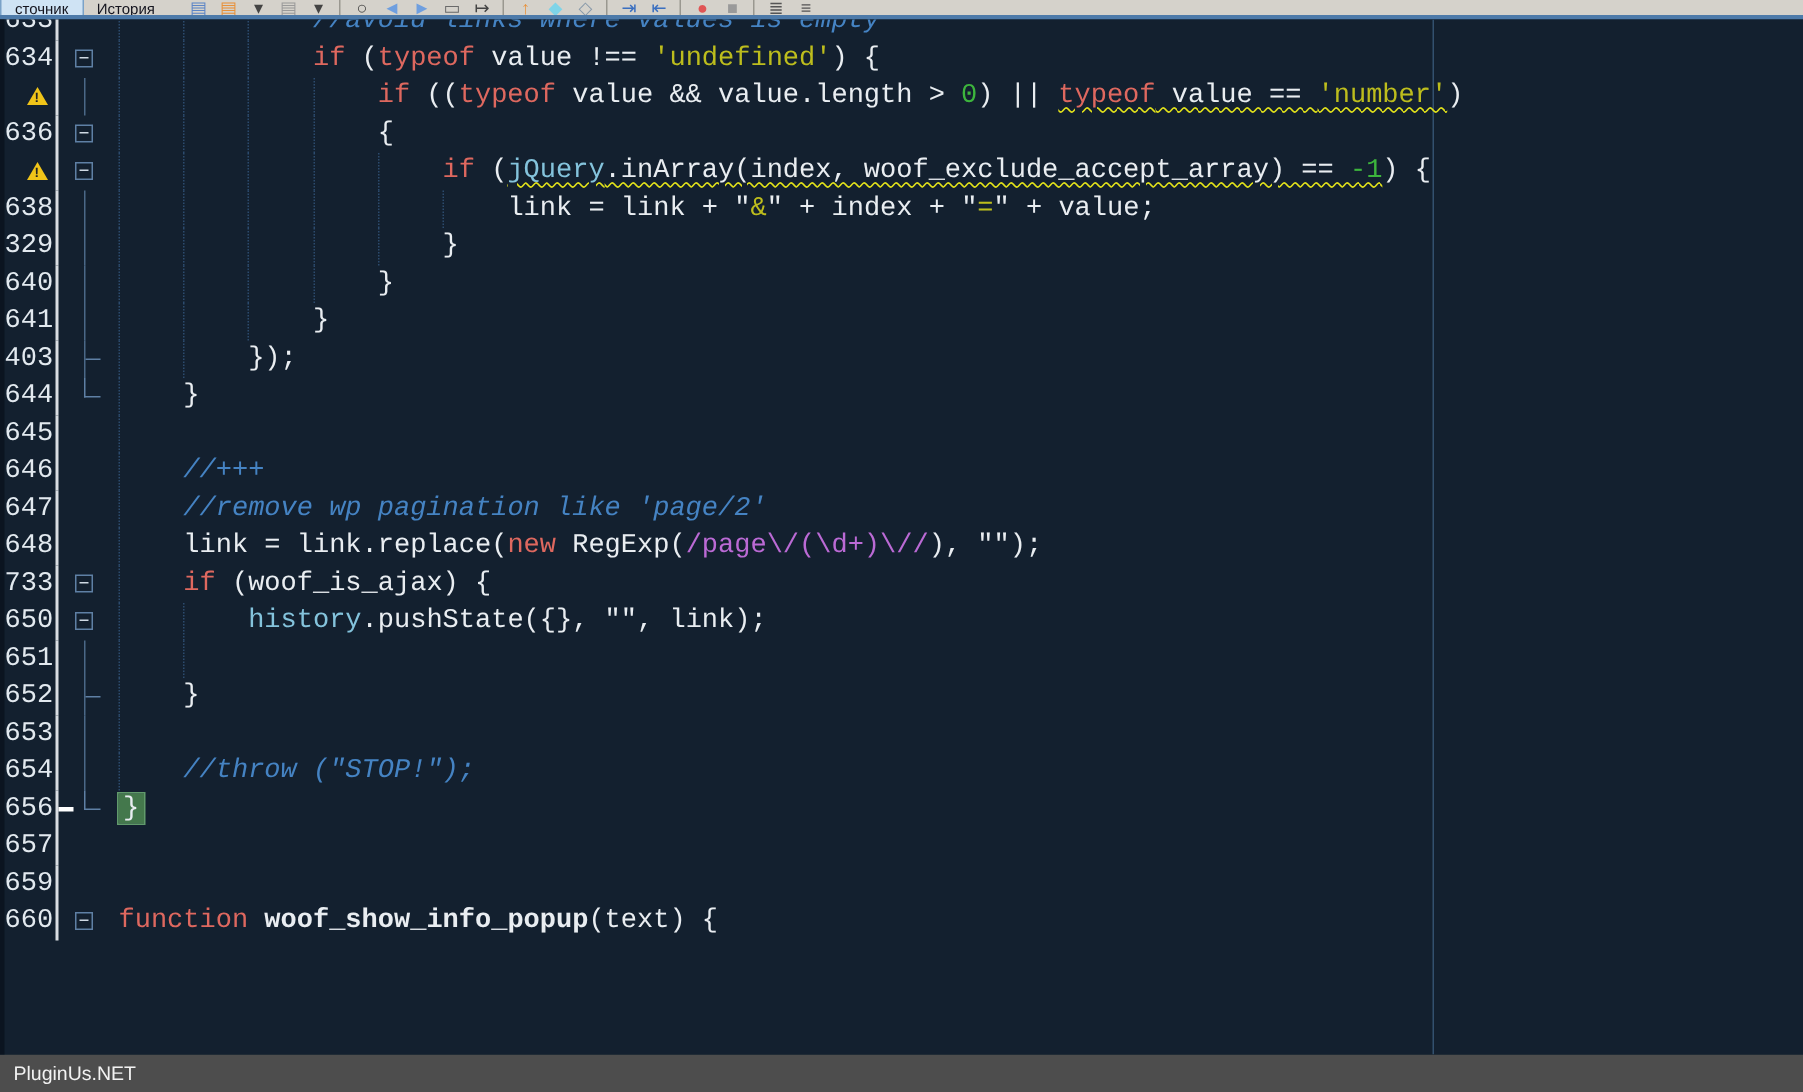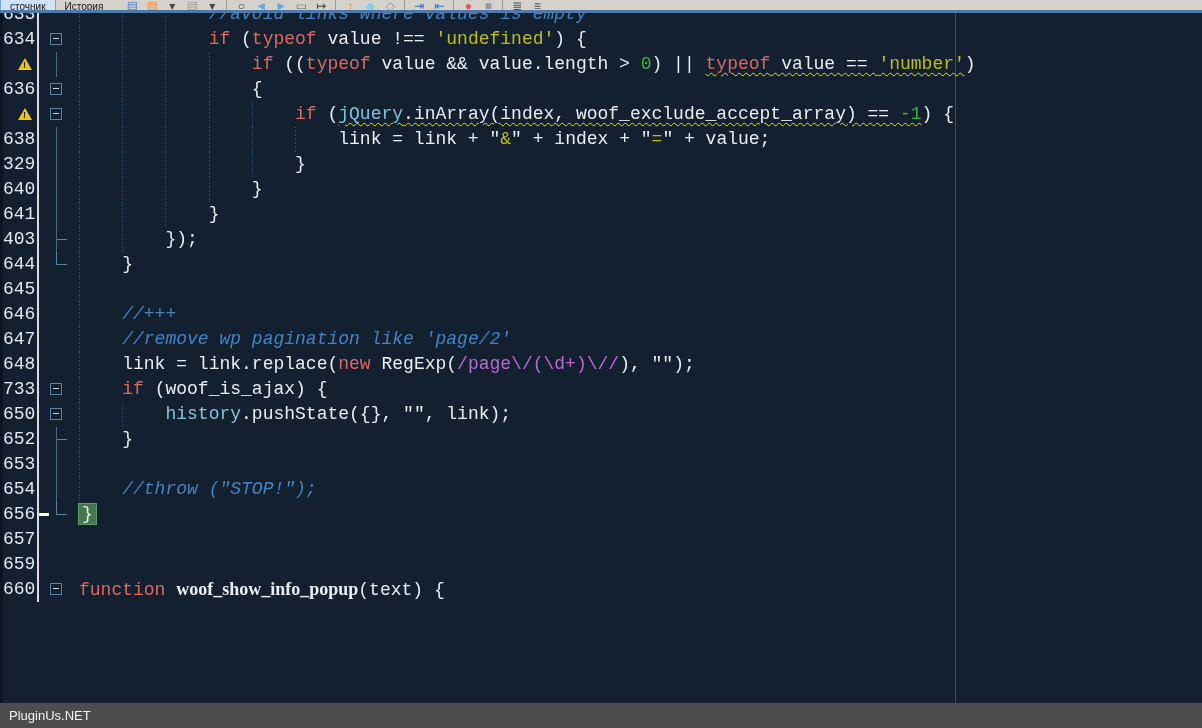--- a/index.html
+++ b/index.html
@@ -34,21 +34,21 @@
   .code{flex:1;position:relative;}
   .g{position:absolute;top:0;bottom:0;border-left:1px dotted var(--indent-guide);}
   .seg{position:relative;}
   .w,.q{color:var(--default-text);}
   .k{color:var(--keyword);}
   .c{color:var(--comment);font-style:italic;}
   .s{color:var(--string);}
   .n{color:var(--number);}
   .m{color:var(--regex);}
   .o{color:var(--builtin-object);}
-  .b{color:var(--default-text);font-weight:bold;font-family:Liberation Serif, serif;}
+  .b{color:var(--default-text);font-weight:bold;}
   .sq{text-decoration-line:underline;text-decoration-style:wavy;text-decoration-color:var(--warning-squiggle);text-decoration-thickness:1px;text-underline-offset:3px;}
   .hl{background:var(--brace-match-bg);outline:1px solid #619a6b;padding:0 3px;}
   .marker-arrow{position:absolute;left:115px;top:19px;width:82px;height:13px;overflow:visible;z-index:5;}
 
   
   .statusbar{height:25px;background:var(--statusbar-bg);color:var(--statusbar-text);font:13px/25px "Liberation Sans",sans-serif;padding-left:9px;}
 </style>
 </head>
 <body>
 
@@ -71,20 +71,21 @@
         <div class="row"><span class="gut">640</span><span class="fm"><i class="fvline"></i></span><span class="code"><i class="g" style="left: 0ch;"></i><i class="g" style="left: 4ch;"></i><i class="g" style="left: 8ch;"></i><i class="g" style="left: 12ch;"></i><span class="pre"><span>                </span><span class="seg w">}</span></span></span></div>
         <div class="row"><span class="gut">641</span><span class="fm"><i class="fvline"></i></span><span class="code"><i class="g" style="left: 0ch;"></i><i class="g" style="left: 4ch;"></i><i class="g" style="left: 8ch;"></i><span class="pre"><span>            </span><span class="seg w">}</span></span></span></div>
         <div class="row"><span class="gut">403</span><span class="fm"><i class="fvline"></i><i class="ftick"></i></span><span class="code"><i class="g" style="left: 0ch;"></i><i class="g" style="left: 4ch;"></i><span class="pre"><span>        </span><span class="seg w">});</span></span></span></div>
         <div class="row"><span class="gut">644</span><span class="fm"><i class="fcorner"></i></span><span class="code"><i class="g" style="left: 0ch;"></i><span class="pre"><span>    </span><span class="seg w">}</span></span></span></div>
         <div class="row"><span class="gut">645</span><span class="fm"></span><span class="code"><i class="g" style="left: 0ch;"></i><span class="pre"><span></span></span></span></div>
         <div class="row"><span class="gut">646</span><span class="fm"></span><span class="code"><i class="g" style="left: 0ch;"></i><span class="pre"><span>    </span><span class="seg c">//+++</span></span></span></div>
         <div class="row"><span class="gut">647</span><span class="fm"></span><span class="code"><i class="g" style="left: 0ch;"></i><span class="pre"><span>    </span><span class="seg c">//remove wp pagination like 'page/2'</span></span></span></div>
         <div class="row"><span class="gut">648</span><span class="fm"></span><span class="code"><i class="g" style="left: 0ch;"></i><span class="pre"><span>    </span><span class="seg w">link = link.replace(</span><span class="seg k">new</span><span class="seg w"> RegExp(</span><span class="seg m">/page\/(\d+)\//</span><span class="seg w">), </span><span class="seg q">""</span><span class="seg w">);</span></span></span></div>
         <div class="row"><span class="gut">733</span><span class="fm"><i class="fbox"></i></span><span class="code"><i class="g" style="left: 0ch;"></i><span class="pre"><span>    </span><span class="seg k">if</span><span class="seg w"> (woof_is_ajax) {</span></span></span></div>
         <div class="row"><span class="gut">650</span><span class="fm"><i class="fbox"></i></span><span class="code"><i class="g" style="left: 0ch;"></i><i class="g" style="left: 4ch;"></i><span class="pre"><span>        </span><span class="seg o">history</span><span class="seg w">.pushState({}, </span><span class="seg q">""</span><span class="seg w">, link);</span></span></span></div>
+        <div class="row"><span class="gut">651</span><span class="fm"><i class="fvline"></i></span><span class="code"><i class="g" style="left: 0ch;"></i><i class="g" style="left: 4ch;"></i><span class="pre"><span></span></span></span></div>
         <div class="row"><span class="gut">652</span><span class="fm"><i class="fvline"></i><i class="ftick"></i></span><span class="code"><i class="g" style="left: 0ch;"></i><span class="pre"><span>    </span><span class="seg w">}</span></span></span></div>
         <div class="row"><span class="gut">653</span><span class="fm"><i class="fvline"></i></span><span class="code"><i class="g" style="left: 0ch;"></i><span class="pre"><span></span></span></span></div>
         <div class="row"><span class="gut">654</span><span class="fm"><i class="fvline"></i></span><span class="code"><i class="g" style="left: 0ch;"></i><span class="pre"><span>    </span><span class="seg c">//throw ("STOP!");</span></span></span></div>
         <div class="row"><span class="gut">656</span><span class="fm"><i class="fcorner"></i><i class="fwdash"></i></span><span class="code"><span class="pre"><span></span><span class="seg w hl">}</span></span></span></div>
         <div class="row"><span class="gut">657</span><span class="fm"></span><span class="code"><span class="pre"><span></span></span></span></div>
         <div class="row"><span class="gut">659</span><span class="fm"></span><span class="code"><span class="pre"><span></span></span></span></div>
         <div class="row"><span class="gut">660</span><span class="fm"><i class="fbox"></i></span><span class="code"><span class="pre"><span></span><span class="seg k">function</span><span class="seg w"> </span><span class="seg b">woof_show_info_popup</span><span class="seg w">(text) {</span></span></span></div>
       </div>
   </div>
   <div class="statusbar">

